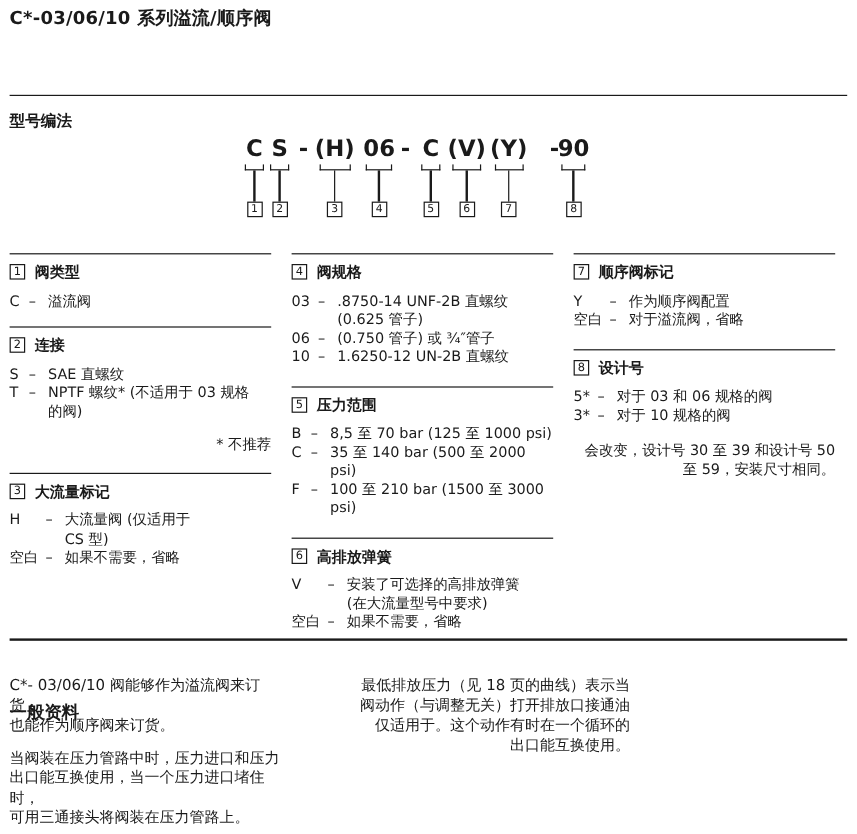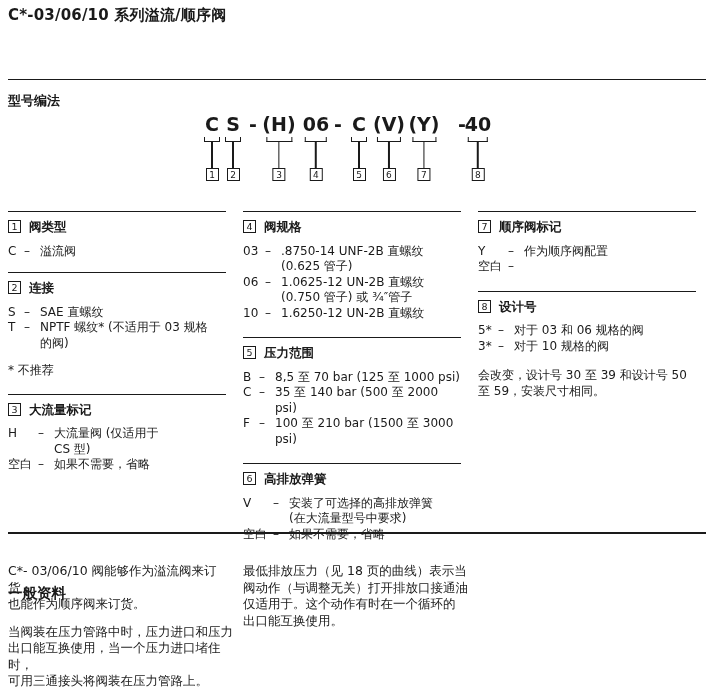--- a/index.html
+++ b/index.html
@@ -22,28 +22,28 @@
   .col{position:absolute;top:211px;width:218px;font-size:12px;line-height:15.5px;}
   .col1{left:8px;} .col2{left:243px;} .col3{left:478px;}
   .rule{border-top:1px solid #1a1a1a;}
   .sec-head{display:flex;align-items:center;gap:8px;margin:7px 0 9px 0;font-size:12.5px;font-weight:bold;}
   .nbox-s{width:13px;height:13px;border:1px solid #1a1a1a;box-sizing:border-box;font-size:9.5px;font-weight:normal;
           display:flex;align-items:center;justify-content:center;flex:0 0 auto;}
   .item{display:grid;grid-template-columns:var(--cw,14px) 12px 1fr;column-gap:4px;}
   .item .code{white-space:nowrap;}
   .item .dash{text-align:left;}
   .desc .ln{display:block;}
-  .note{margin-top:12px;}
+  .note{margin-top:12px;text-align:right;}
   .note .ln{display:block;}
   
   .rule-general{top:532px;border-top-width:2px;}
   .general-heading{left:8px;top:540px;font-size:14.5px;font-weight:bold;margin-top:44px;}
   .gcol{position:absolute;top:563px;font-size:12.5px;line-height:16.5px;}
   .gcol-left{left:8px;width:232px;}
-  .gcol-right{left:243px;width:282px;}
+  .gcol-right{left:243px;width:282px;text-align:right;}
   .para{margin:0 0 11px 0;}
   .para .ln{display:block;}
 </style>
 </head>
 <body>
 
 <div class="page">
 
   <div class="abs doc-title">C*-03/06/10 系列溢流/顺序阀</div>
   <div class="abs rule-full rule-top"></div>
@@ -106,21 +106,21 @@
       <div class="bracket" style="width:24px"></div>
       <div class="stem"></div>
       <div class="nbox">7</div>
     </div>
 
     <div class="seg" style="left:462px">
       <span class="code">-</span>
     </div>
 
     <div class="seg" style="left:478px">
-      <span class="code">40</span>
+      <span class="code">90</span>
       <div class="bracket" style="width:20px"></div>
       <div class="stem"></div>
       <div class="nbox">8</div>
     </div>
   </div>
 
   <div class="col col1">
 
     <div class="section" style="--cw:12px;margin-bottom:13px">
       <div class="rule"></div>
@@ -200,21 +200,20 @@
         <span class="dash">–</span>
         <span class="desc">
           <span class="ln">.8750-14 UNF-2B 直螺纹</span>
           <span class="ln">(0.625 管子)</span>
         </span>
       </div>
       <div class="item">
         <span class="code">06</span>
         <span class="dash">–</span>
         <span class="desc">
-          <span class="ln">1.0625-12 UN-2B 直螺纹</span>
           <span class="ln">(0.750 管子) 或 ³⁄₄″管子</span>
         </span>
       </div>
       <div class="item">
         <span class="code">10</span>
         <span class="dash">–</span>
         <span class="desc">
           <span class="ln">1.6250-12 UN-2B 直螺纹</span>
         </span>
       </div>
@@ -284,20 +283,23 @@
       <div class="item">
         <span class="code">Y</span>
         <span class="dash">–</span>
         <span class="desc">
           <span class="ln">作为顺序阀配置</span>
         </span>
       </div>
       <div class="item">
         <span class="code">空白</span>
         <span class="dash">–</span>
+        <span class="desc">
+          <span class="ln">对于溢流阀，省略</span>
+        </span>
       </div>
     </div>
 
     <div class="section" style="--cw:16px">
       <div class="rule"></div>
       <div class="sec-head">
         <span class="nbox-s">8</span>
         <span>设计号</span>
       </div>
       <div class="item">

